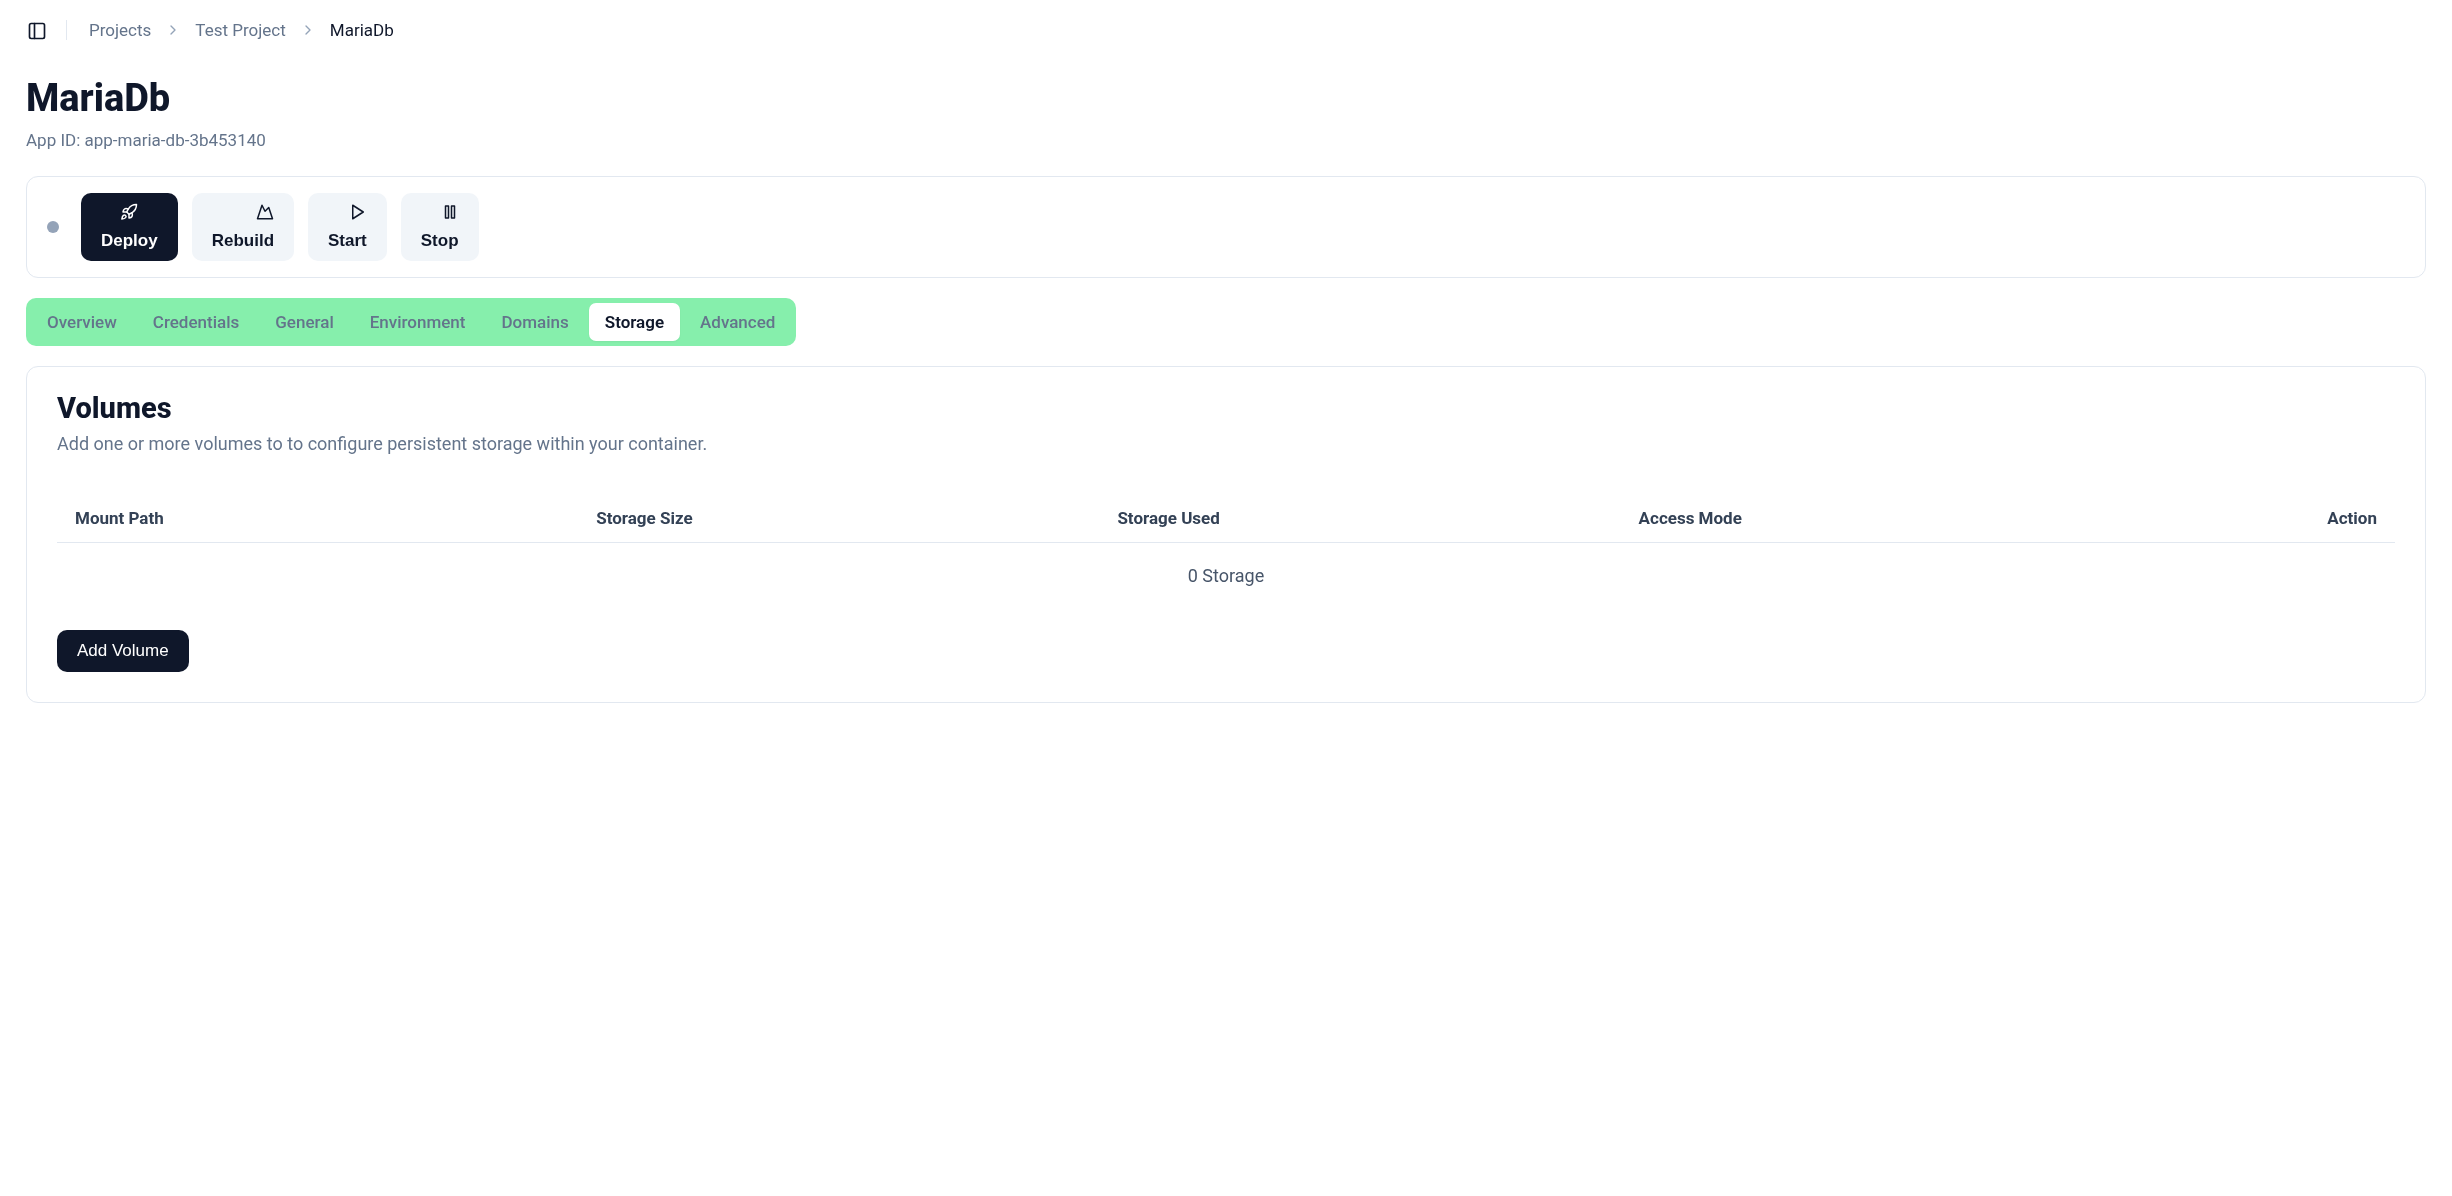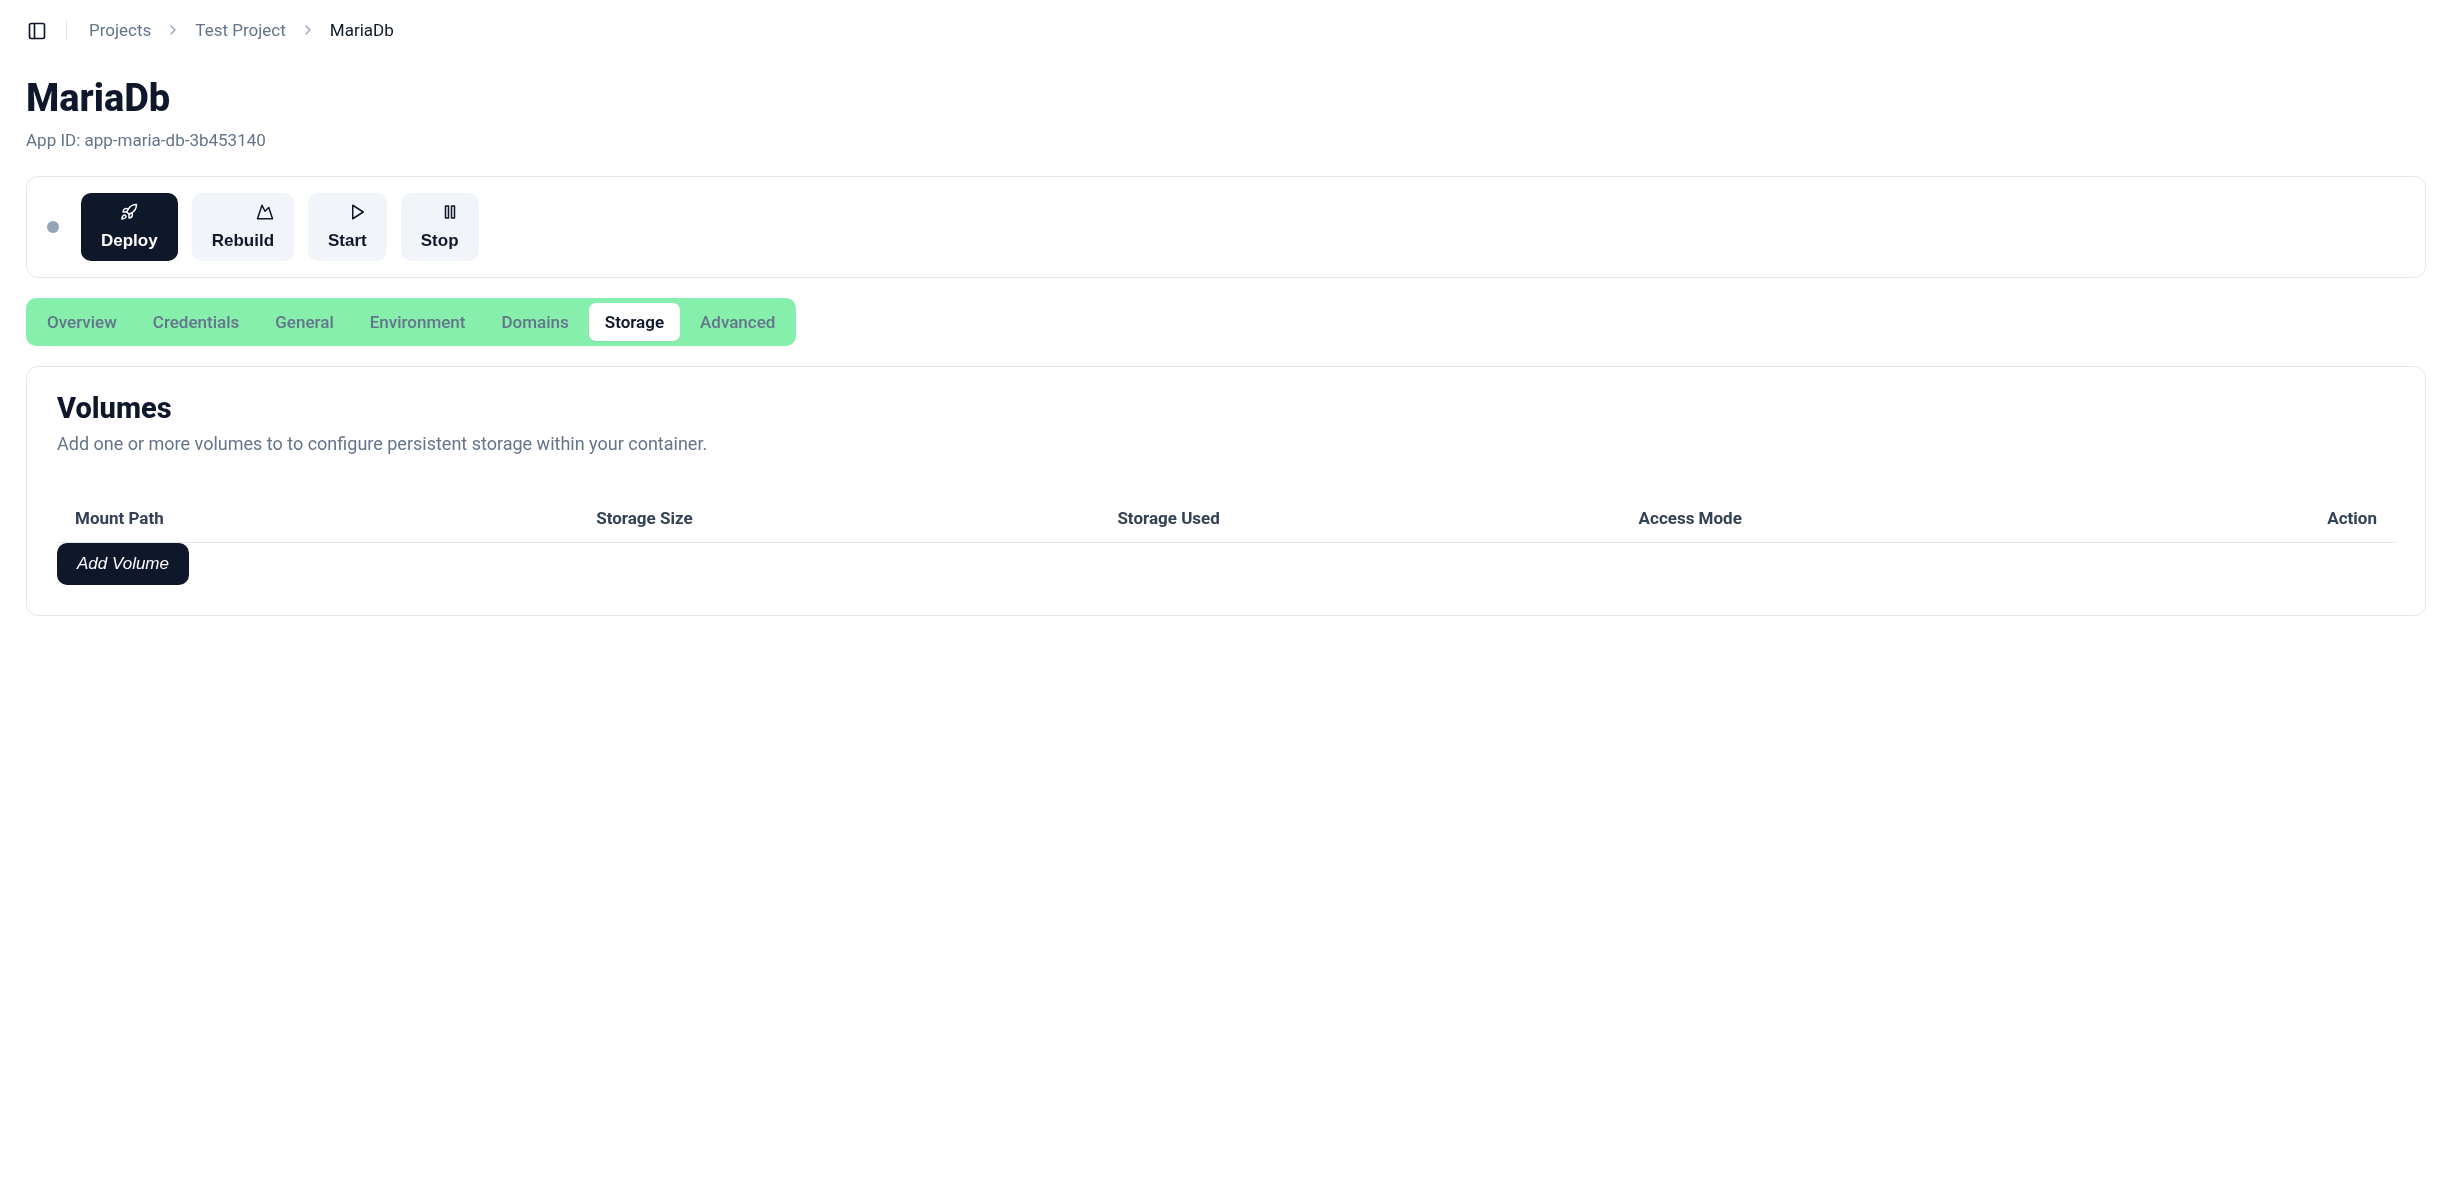--- a/index.html
+++ b/index.html
@@ -165,21 +165,20 @@
       display: inline-flex;
       align-items: center;
       padding: 11px 20px;
       border-radius: 10px;
       background: #0f172a;
       color: #ffffff;
       font-size: 17px;
       font-weight: 500;
       cursor: pointer;
       border: none;
-      font-style: italic;
     }
   </style>
 </head>
 <body>
 
 
 
 <div class="top-bar">
   <div class="sidebar-toggle">
     <svg width="20" height="20" viewBox="0 0 24 24" fill="none" stroke="#0f172a" stroke-width="2" stroke-linecap="round" stroke-linejoin="round">
@@ -263,18 +262,19 @@
   <p class="section-desc">Add one or more volumes to to configure persistent storage within your container.</p>
 
   <div class="table-header">
     <div>Mount Path</div>
     <div>Storage Size</div>
     <div>Storage Used</div>
     <div>Access Mode</div>
     <div class="col-action">Action</div>
   </div>
 
+  <div class="empty-row">0 Storage</div>
 
   <button class="add-volume-btn">Add Volume</button>
 </div>
 
 
 
 
 </body></html>

